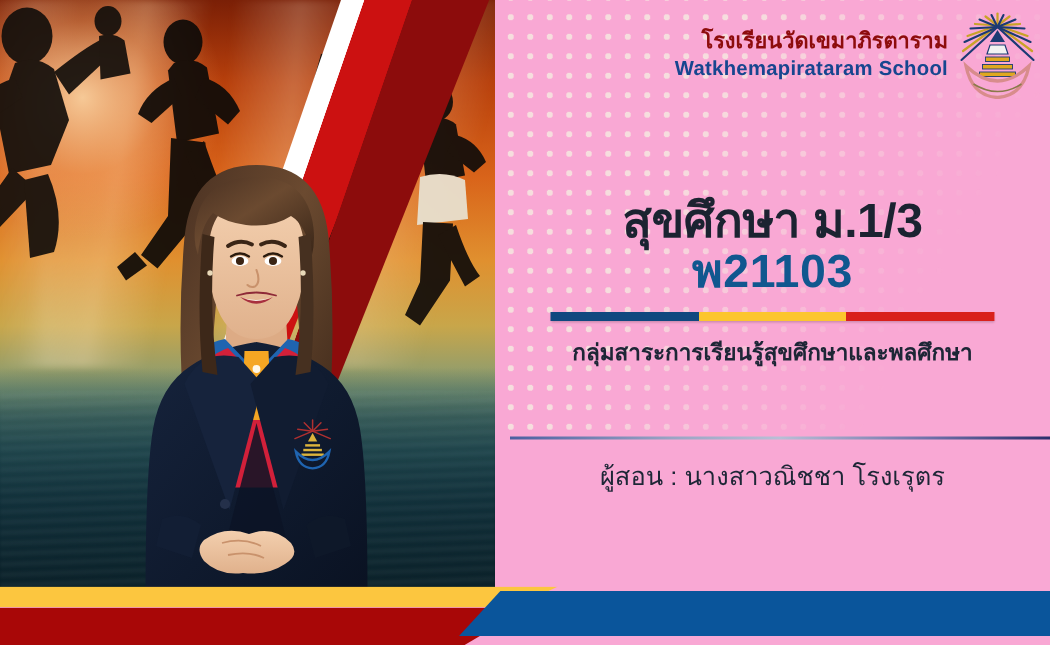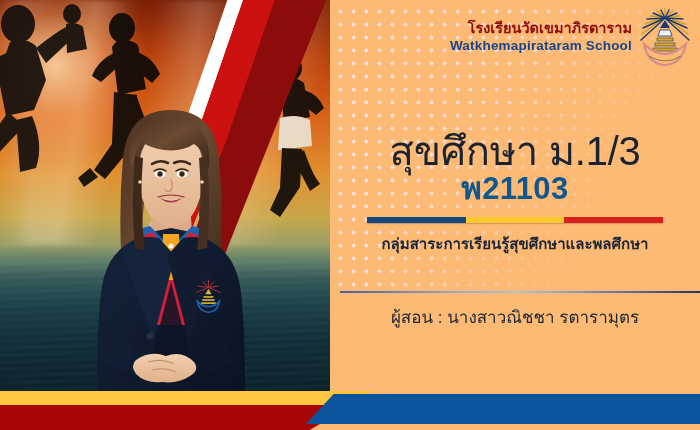--- a/index.html
+++ b/index.html
@@ -10,21 +10,21 @@
   }
   body {
     font-family: "Liberation Sans", "DejaVu Sans", sans-serif;
   }
 
   #card {
     position: relative;
     width: 700px;
     height: 430px;
     overflow: hidden;
-    background: #fdba74;
+    background: #f9a8d4;
   }
 
   
   .photo-panel {
     position: absolute;
     left: 0;
     top: 0;
     width: 330px;
     height: 395px;
     overflow: hidden;
@@ -174,22 +174,22 @@
 
   
   .title-block {
     position: absolute;
     left: 335px;
     top: 130px;
     width: 360px;
     text-align: center;
   }
   .subject-name {
-    font-size: 40px;
-    font-weight: 400;
+    font-size: 32px;
+    font-weight: 700;
     color: #1b2331;
     line-height: 1.08;
     letter-spacing: -0.3px;
     white-space: nowrap;
   }
   .subject-code {
     margin-top: 0;
     font-size: 31px;
     font-weight: 700;
     color: #11578f;
@@ -400,21 +400,21 @@
     <div class="subject-code">พ21103</div>
     <div class="tri-rule">
       <div class="tri-seg tri-navy"></div>
       <div class="tri-seg tri-gold"></div>
       <div class="tri-seg tri-red"></div>
     </div>
     <div class="dept-line">กลุ่มสาระการเรียนรู้สุขศึกษาและพลศึกษา</div>
   </div>
 
   <div class="thin-rule"></div>
-  <div class="teacher-line">ผู้สอน :  นางสาวณิชชา รตารามุตร</div>
+  <div class="teacher-line">ผู้สอน :  นางสาวณิชชา โรงเรุตร</div>
 
   <svg class="portrait" viewBox="0 0 186 292" aria-hidden="true">
     <defs>
       <linearGradient id="hairG" x1="0" y1="0" x2="1" y2="1">
         <stop offset="0%" stop-color="#4a3122"></stop>
         <stop offset="45%" stop-color="#6b4a30"></stop>
         <stop offset="100%" stop-color="#3a2618"></stop>
       </linearGradient>
       <linearGradient id="blazerG" x1="0" y1="0" x2="1" y2="1">
         <stop offset="0%" stop-color="#16233c"></stop>

